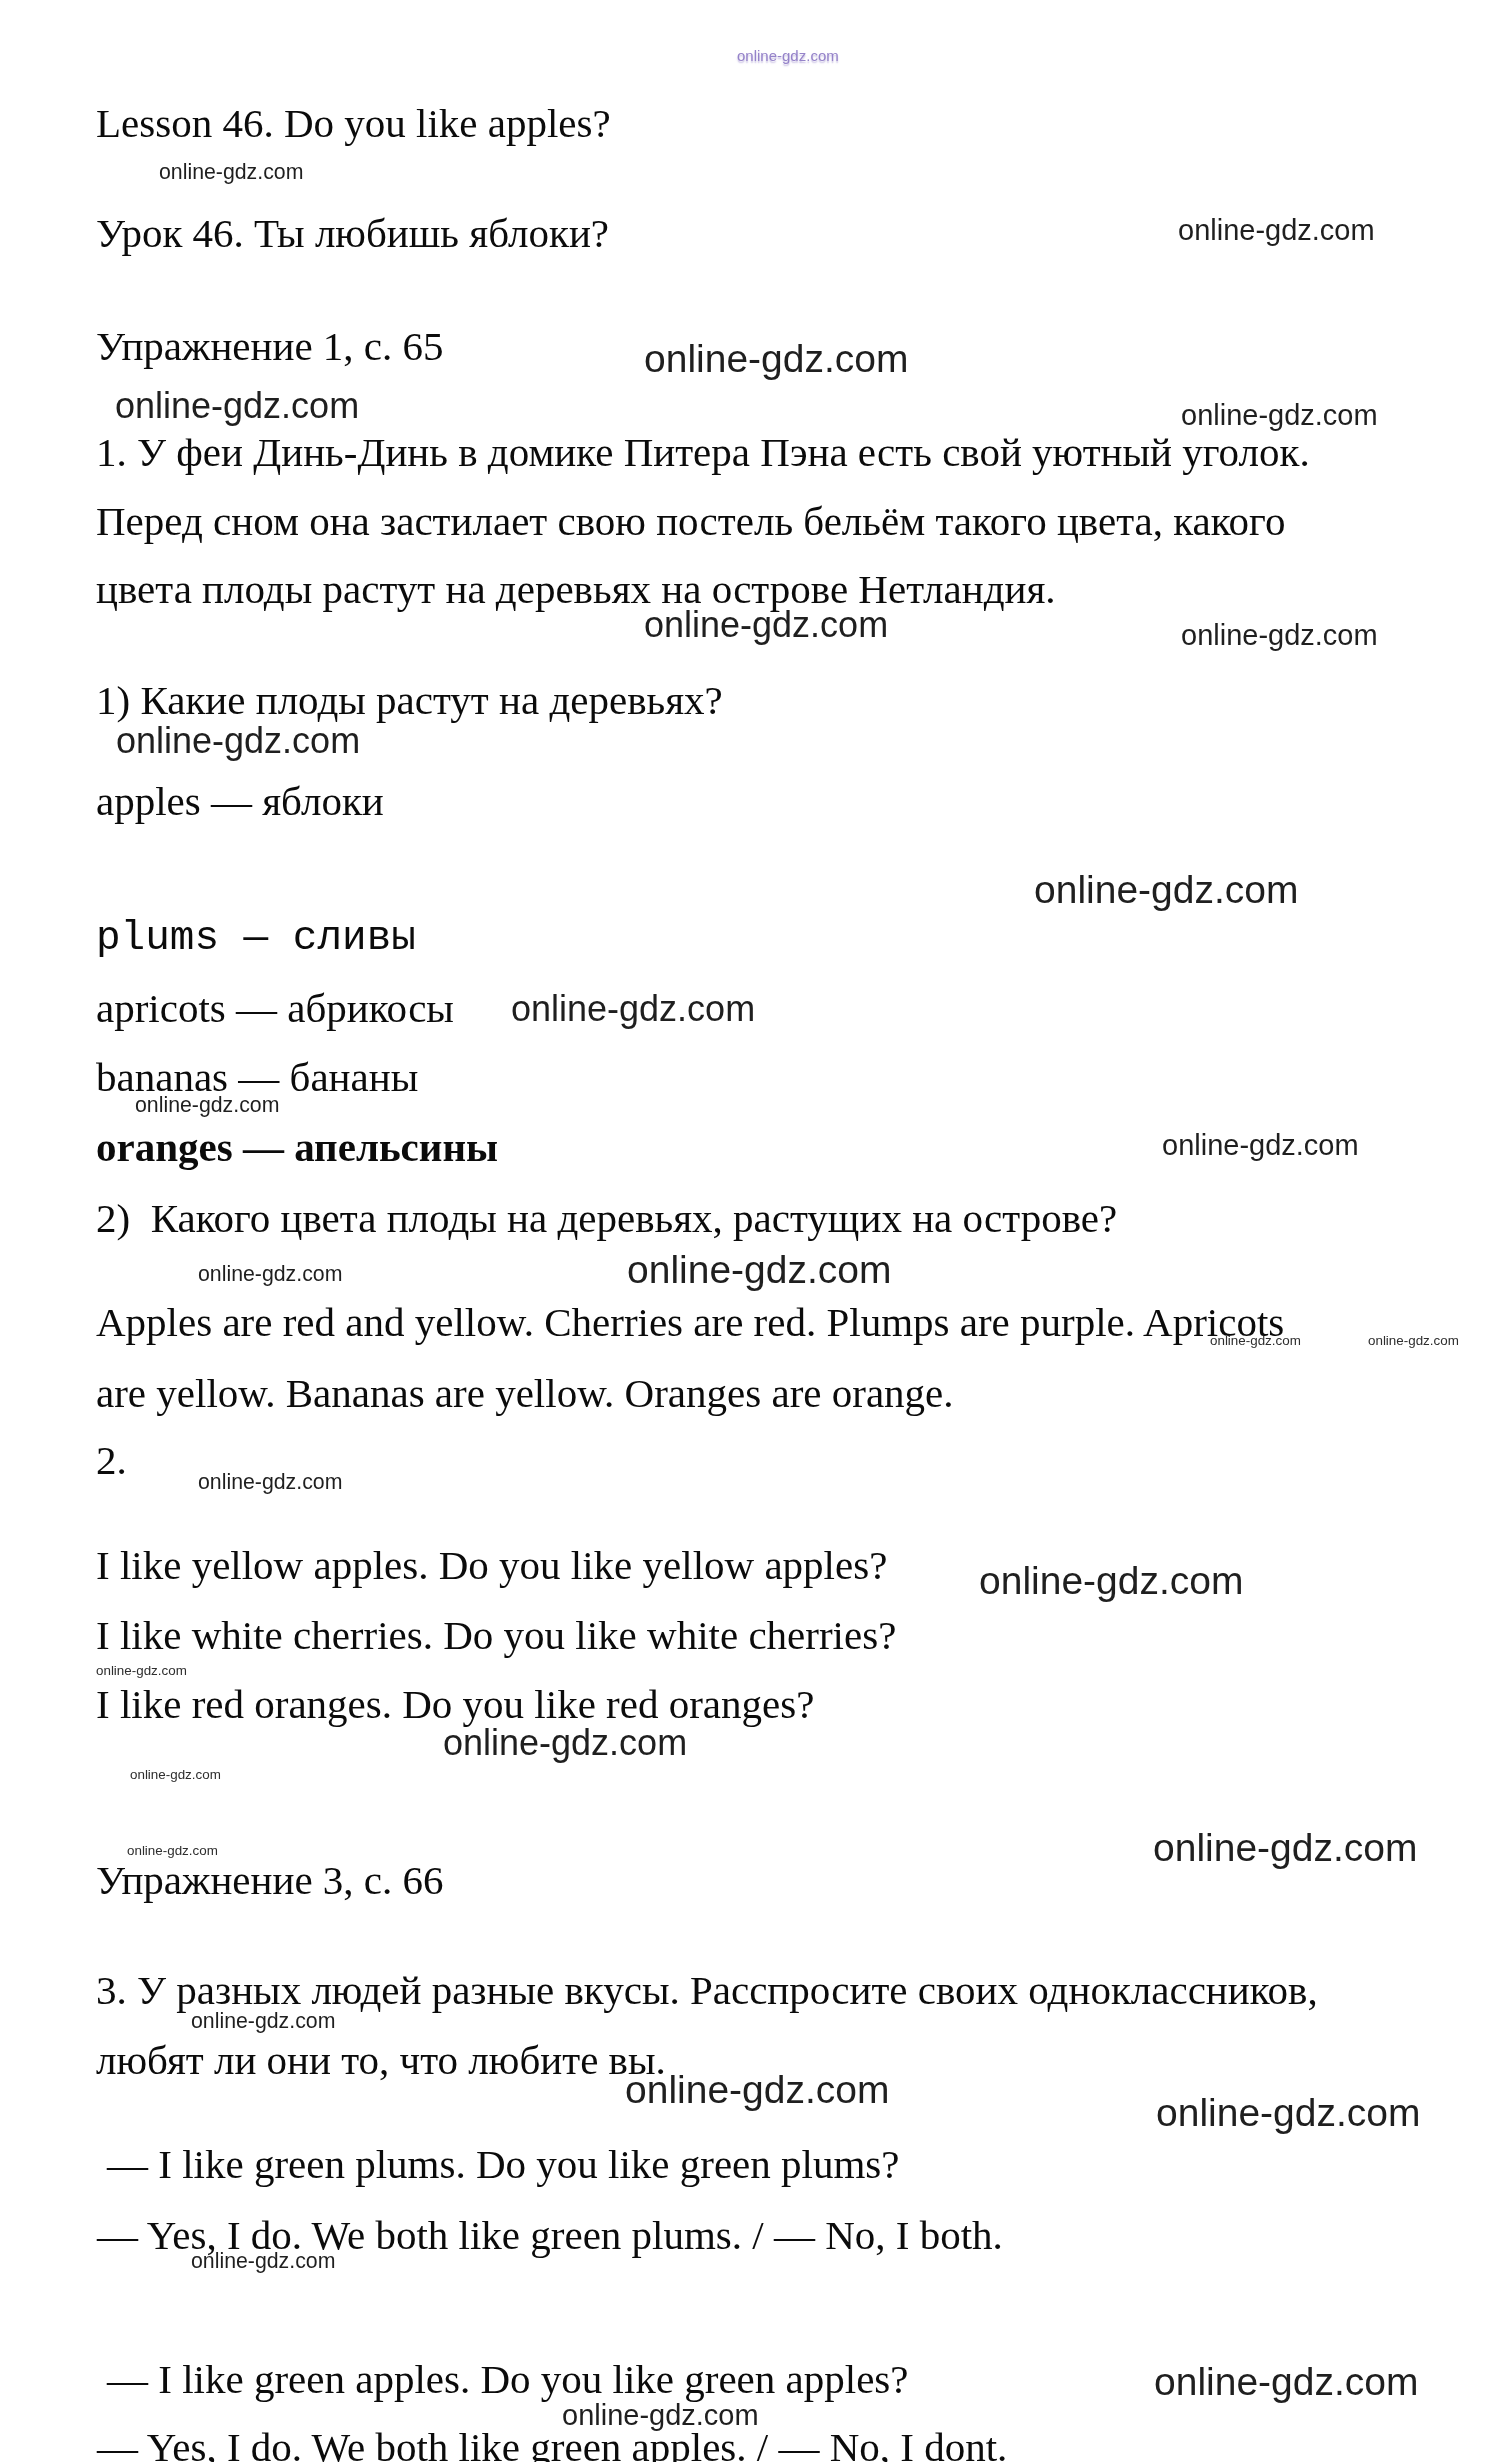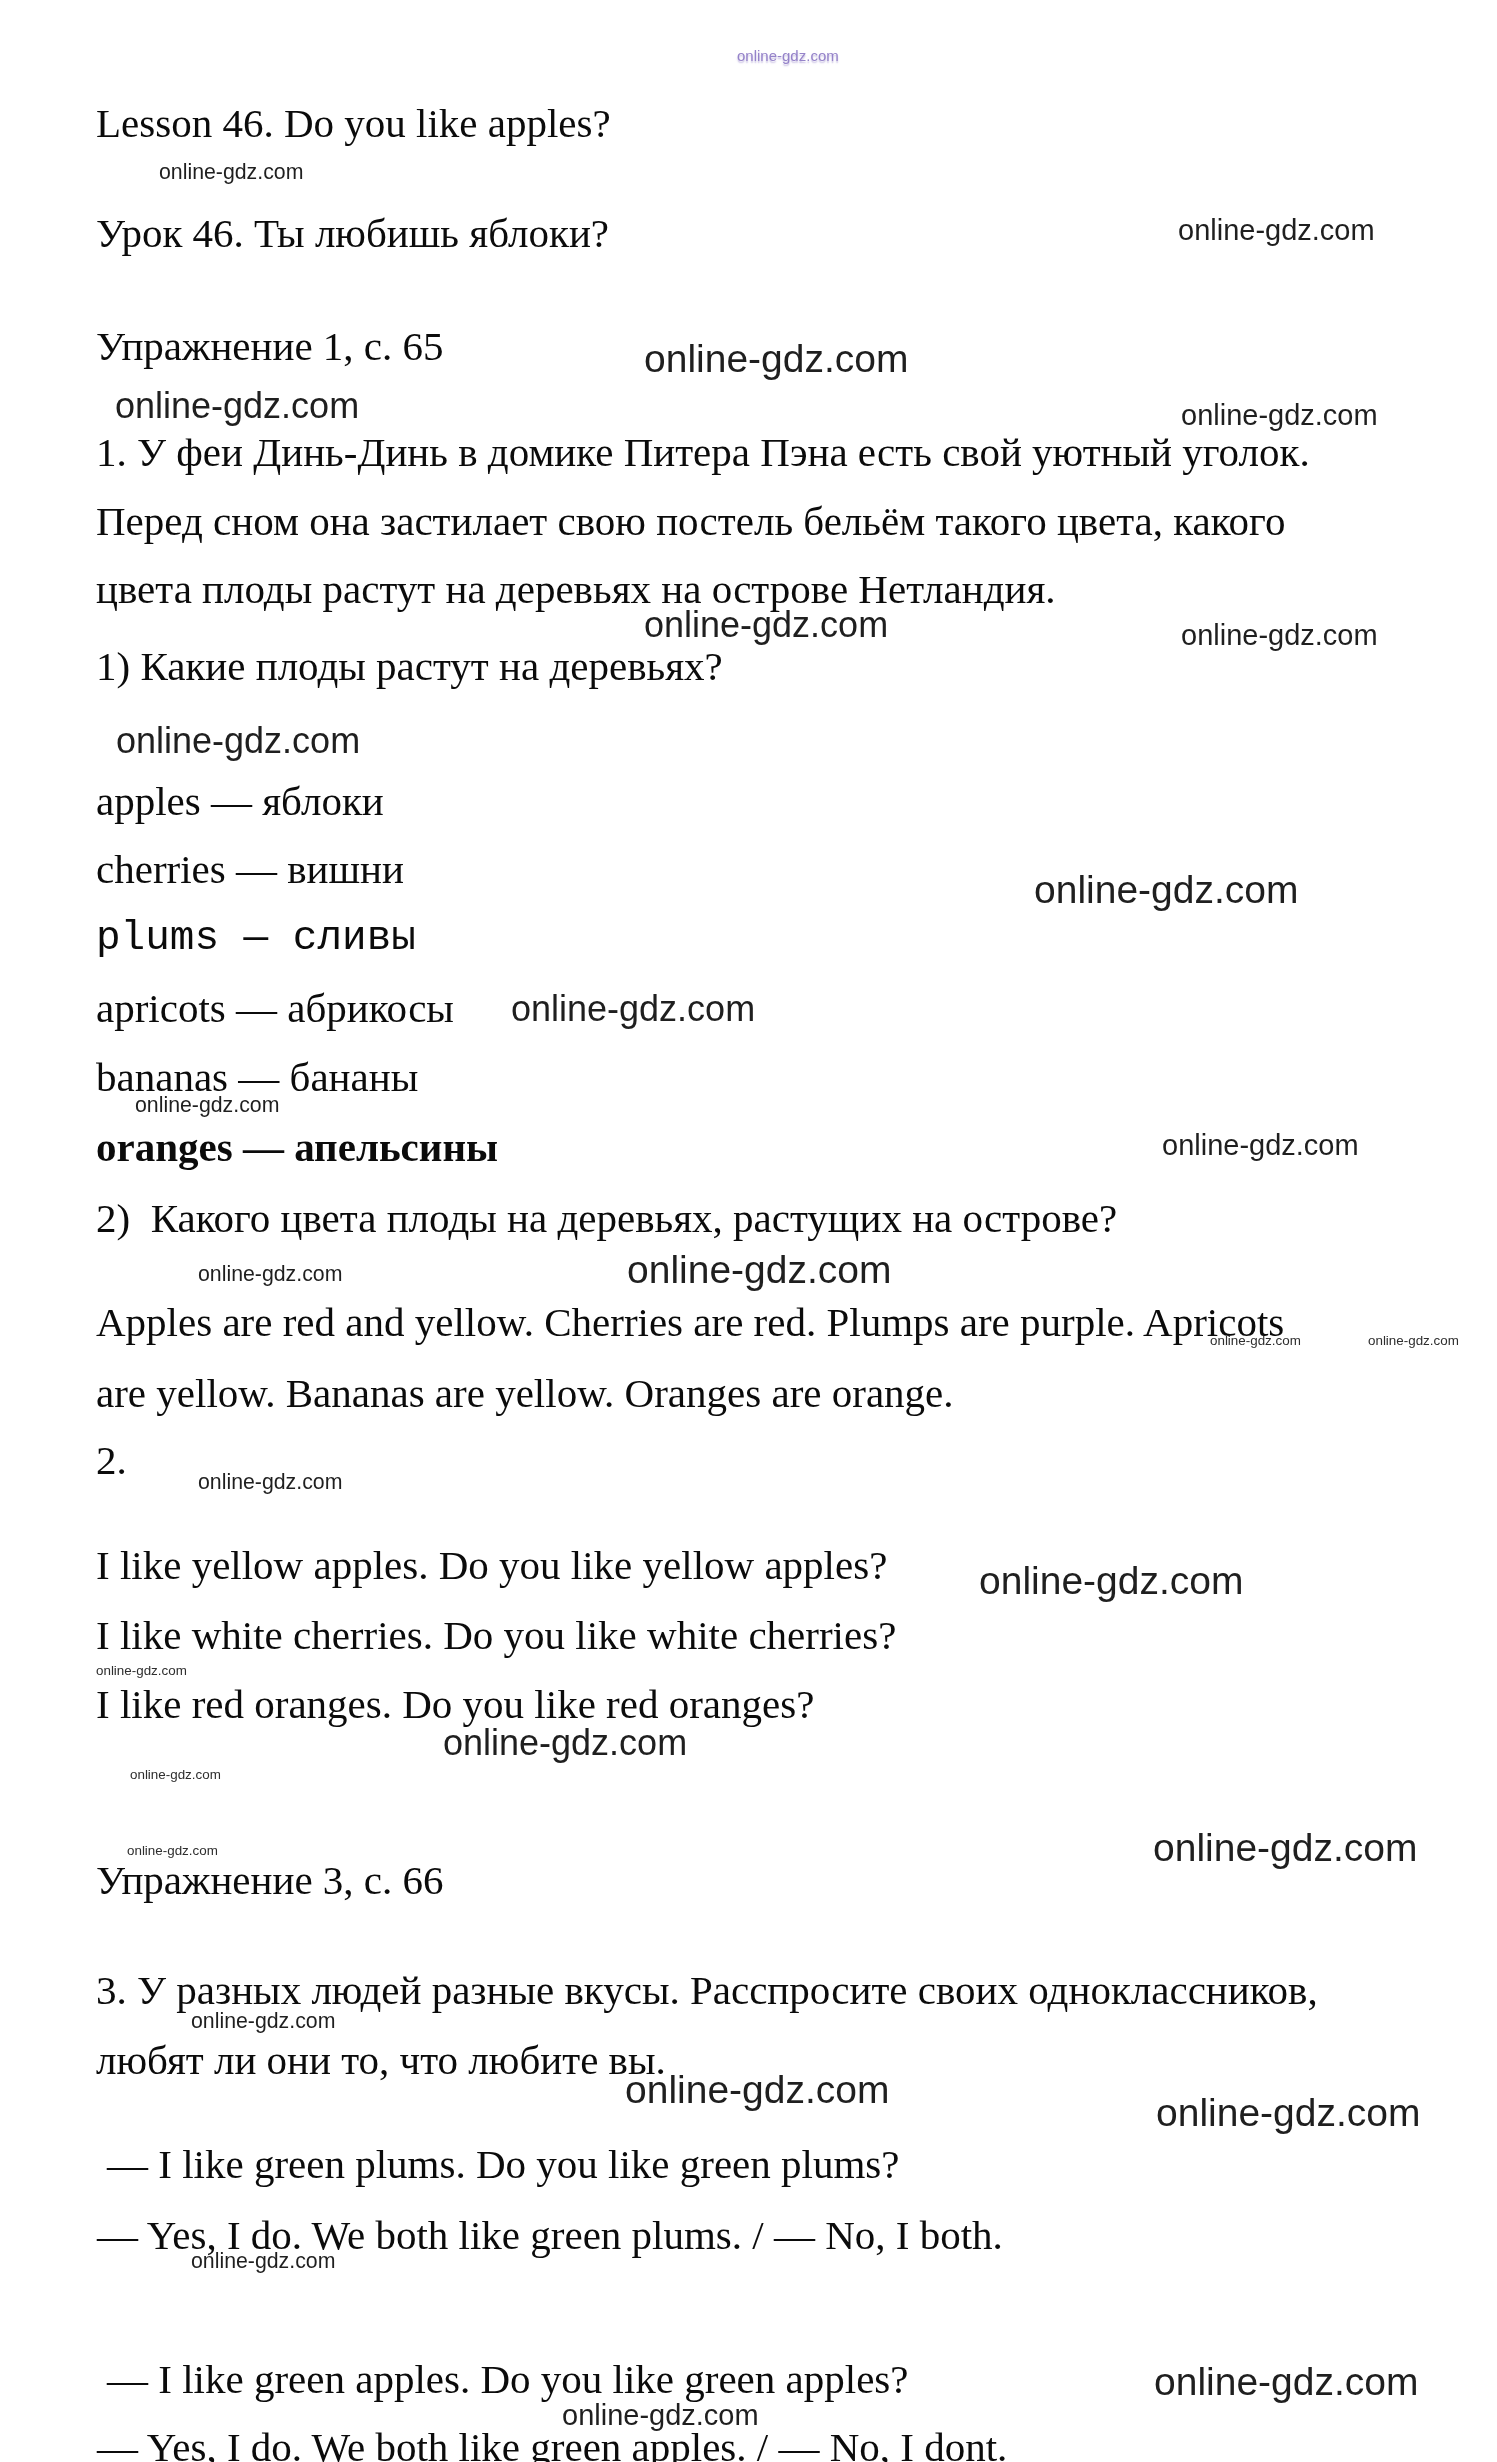--- a/index.html
+++ b/index.html
@@ -67,25 +67,24 @@
   <span class="wm wm-lg" style="left:73px; top:343px;">online-gdz.com</span>
   <span class="wm wm-md" style="left:1139px; top:357px;">online-gdz.com</span>
 
   <span class="t" style="left:54px; top:386px;">1. У феи Динь-Динь в домике Питера Пэна есть свой уютный уголок.</span>
   <span class="t" style="left:54px; top:455px;">Перед сном она застилает свою постель бельём такого цвета, какого</span>
   <span class="t" style="left:54px; top:523px;">цвета плоды растут на деревьях на острове Нетландия.</span>
 
   <span class="wm wm-lg" style="left:602px; top:562px;">online-gdz.com</span>
   <span class="wm wm-md" style="left:1139px; top:577px;">online-gdz.com</span>
 
-  <span class="t" style="left:54px; top:600px;">1) Какие плоды растут на деревьях?</span>
+  <span class="t" style="left:54px; top:634px;">1) Какие плоды растут на деревьях?</span>
   <span class="wm wm-lg" style="left:74px; top:678px;">online-gdz.com</span>
 
   <span class="t" style="left:54px; top:735px;">apples — яблоки</span>
-  <span class="t" style="left:54px; top:803px;">cherries — вишни</span>
   <span class="wm wm-xl" style="left:992px; top:826px;">online-gdz.com</span>
   <span class="t" style="left:54px; top:872px;font-family:Liberation Mono, monospace;">plums — сливы</span>
   <span class="t" style="left:54px; top:942px;">apricots — абрикосы</span>
   <span class="wm wm-lg" style="left:469px; top:946px;">online-gdz.com</span>
   <span class="t" style="left:54px; top:1011px;">bananas — бананы</span>
   <span class="wm wm-sm" style="left:93px; top:1051px;">online-gdz.com</span>
   <span class="t" style="left:54px; top:1081px;font-weight:bold;">oranges — апельсины</span>
   <span class="wm wm-md" style="left:1120px; top:1087px;">online-gdz.com</span>
 
   <span class="t" style="left:54px; top:1152px;">2)  Какого цвета плоды на деревьях, растущих на острове?</span>

